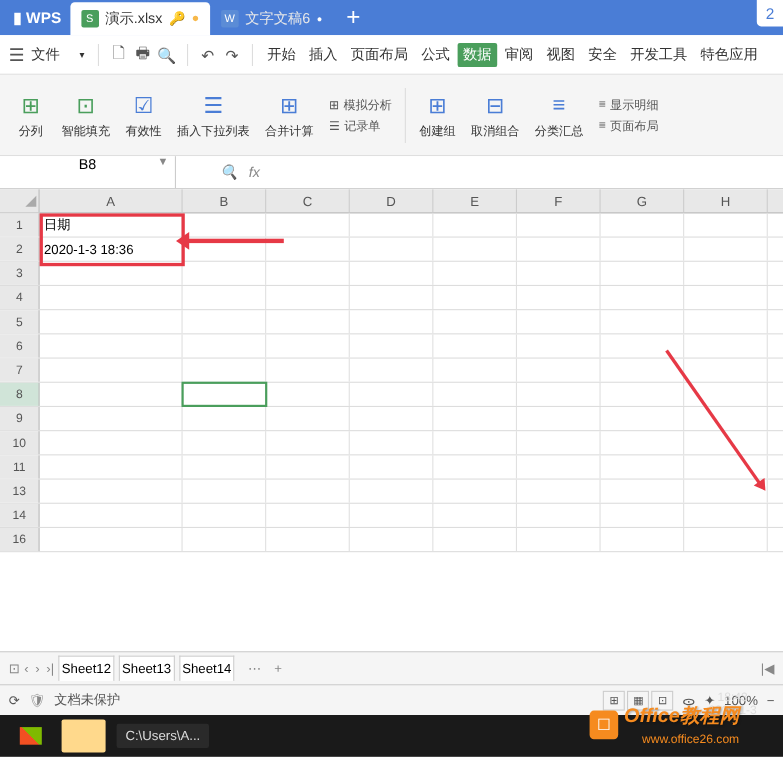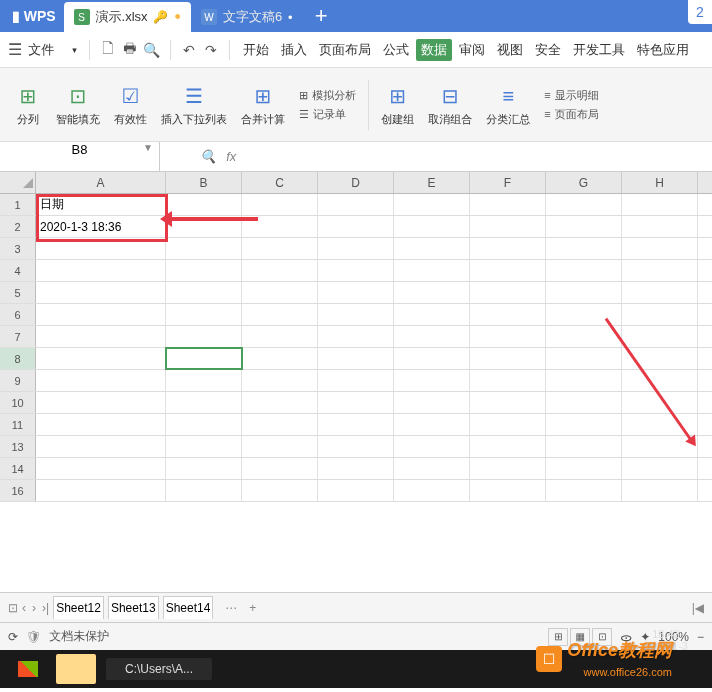--- a/index.html
+++ b/index.html
@@ -68,21 +68,21 @@
     .status-left { display: flex; align-items: center; gap: 8px; color: #555; }
     .shield { color: #888; }
     .status-right { display: flex; align-items: center; gap: 8px; color: #555; }
     .view-btns { display: flex; gap: 2px; }
     .view-btn { width: 20px; height: 18px; border: 1px solid #ccc; display: flex; align-items: center; justify-content: center; font-size: 10px; }
     
     .taskbar { height: 38px; background: #1a1a1a; display: flex; align-items: center; padding: 0 10px; gap: 10px; }
     .start-btn { width: 36px; height: 28px; display: flex; align-items: center; justify-content: center; }
     .win-flag { width: 20px; height: 16px; background: linear-gradient(45deg,#f25022 50%,#7fba00 50%); position: relative; }
     .folder-btn { width: 40px; height: 30px; background: #ffd98c; border-radius: 2px; }
-    .taskbar-text { color: #ddd; font-size: 12px; padding: 4px 19px; background: #2a2a2a; border-radius: 2px; }
+    .taskbar-text { color: #ddd; font-size: 12px; padding: 4px 8px; background: #2a2a2a; border-radius: 2px; }
     .watermark { position: absolute; right: 40px; bottom: 30px; color: #f68b1f; font-size: 18px; font-weight: bold; font-style: italic; z-index: 30; text-shadow: 1px 1px 2px rgba(0,0,0,0.3); }
     .watermark-sub { position: absolute; right: 40px; bottom: 14px; color: #f68b1f; font-size: 11px; z-index: 30; }
     .watermark-icon { position: absolute; right: 150px; bottom: 20px; width: 26px; height: 26px; background: #f68b1f; border-radius: 4px; z-index: 30; display: flex; align-items: center; justify-content: center; color: #fff; font-size: 14px; }
     .tray-date { position: absolute; right: 24px; bottom: 40px; color: #ddd; font-size: 11px; text-align: center; z-index: 25; }
   </style>
 </head>
 <body>
 
 <div class="titlebar">
   <div class="wps-logo">

